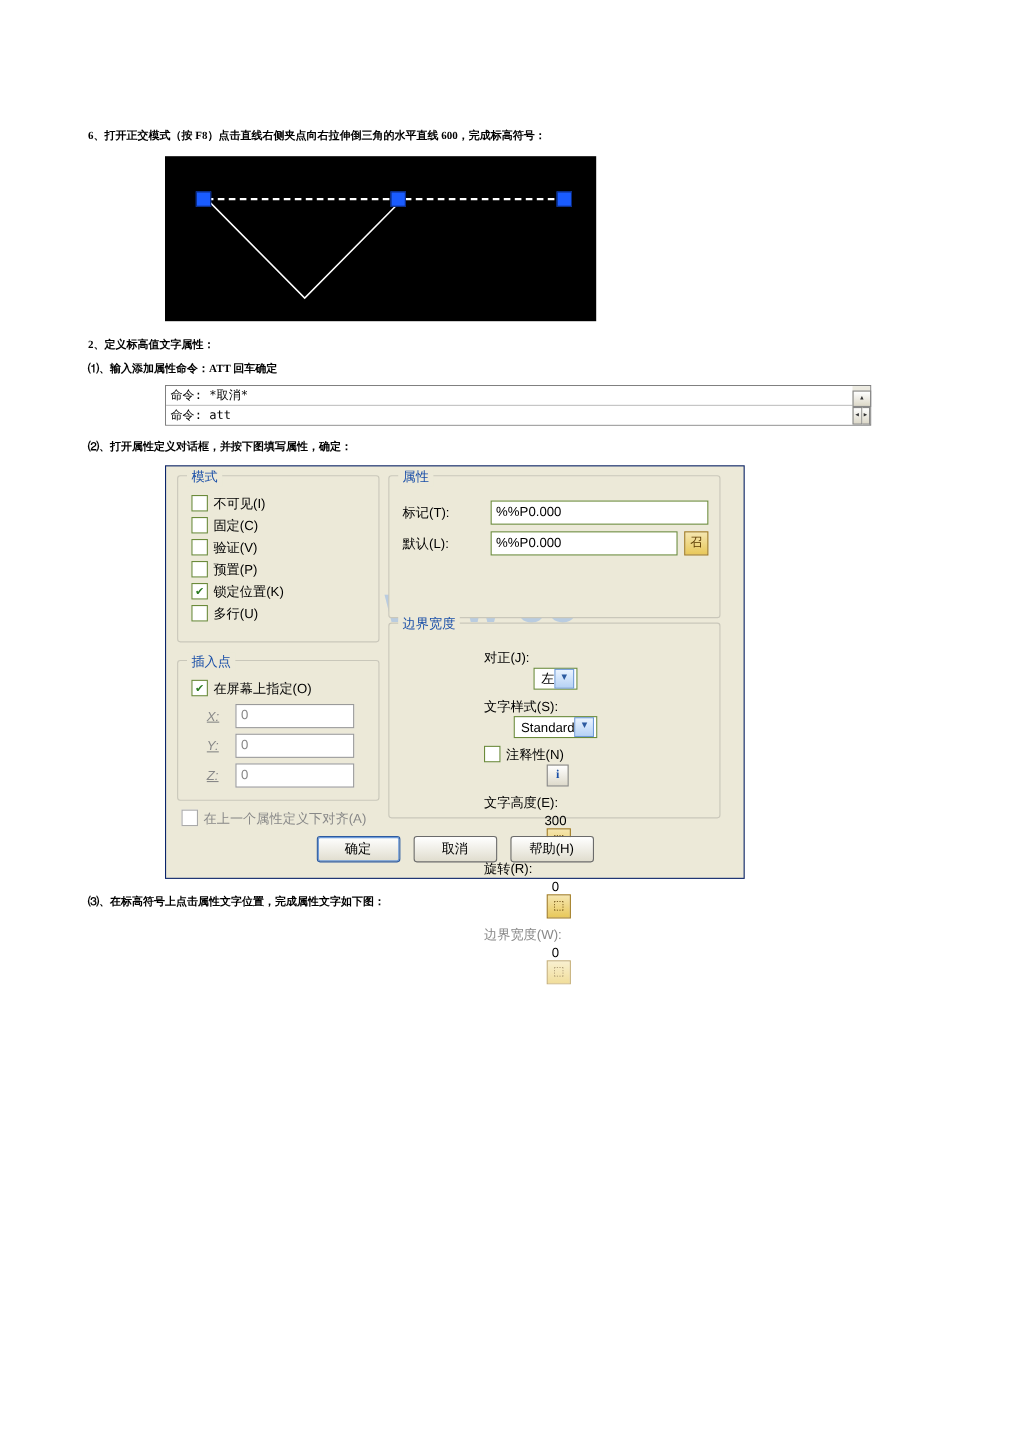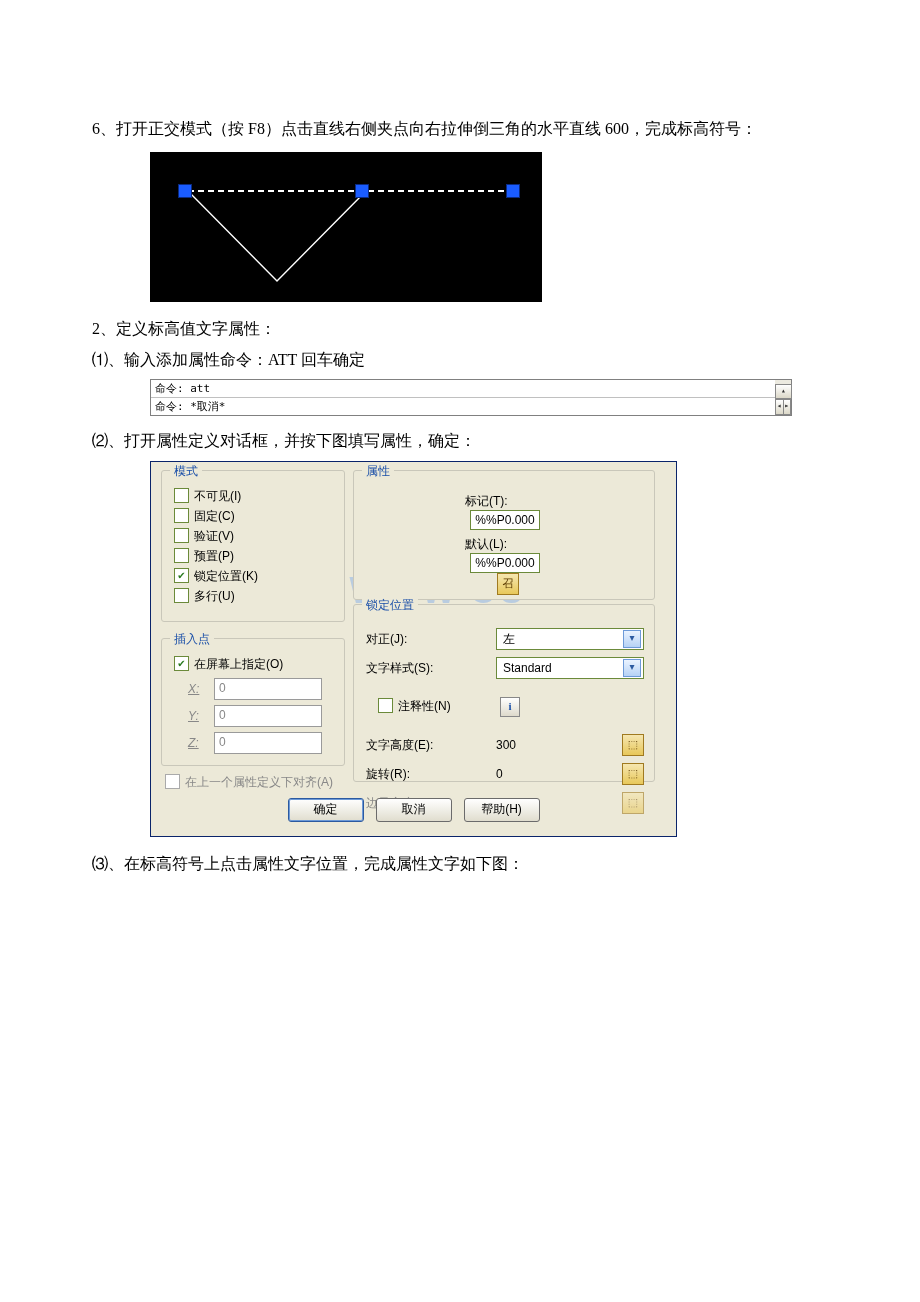--- a/index.html
+++ b/index.html
@@ -11,21 +11,22 @@
     color: #000;
     width: 920px;
   }
   .page {
     padding: 110px 60px 60px 60px;
   }
   .body-text {
     margin: 6px 0;
     line-height: 1.6;
     text-indent: 2em;
-    font-size: 16px;
+    font-size: 10px;
+    font-weight: bold;
   }
 
   
   .cad-fig {
     margin: 10px 0 14px 90px;
     width: 392px;
     height: 150px;
     background: #000;
     position: relative;
   }
@@ -221,21 +222,20 @@
     padding: 2px 4px;
     height: 16px;
     margin-right: 12px;
     font-size: 12px;
   }
 
   .attr-rows { padding: 16px 10px 6px 12px; }
   .attr-row {
     display: flex; align-items: center;
     margin: 6px 0;
-    flex-direction: column;
   }
   .attr-row .lab {
     width: 80px;
     color: #000;
   }
   .attr-row .ip {
     flex: 1;
     border: 1px solid #6b8a3a;
     background: #fff;
     padding: 2px 4px;
@@ -281,20 +281,21 @@
     font-size: 11px;
     color: #1a4fa8;
     font-family: serif;
     font-weight: bold;
   }
 
   .text-rows { padding: 16px 10px 6px 12px; }
   .text-row {
     display: flex; align-items: center;
     margin: 7px 0;
+    flex-direction: column;
   }
   .text-row .lab { width: 130px; }
   .text-row .lab.disabled { color:#888; }
 
   .dlg-bottom {
     position: absolute;
     left: 14px; right: 28px; bottom: 42px;
   }
   .dlg-buttons {
     position: absolute;
@@ -334,22 +335,22 @@
     </div>
     <div class="grip" style="top:32px; left:28px;"></div>
     <div class="grip" style="top:32px; left:205px;"></div>
     <div class="grip" style="top:32px; right:22px;"></div>
   </div>
 
   <p class="body-text">2、定义标高值文字属性：</p>
   <p class="body-text">⑴、输入添加属性命令：ATT 回车确定</p>
 
   <div class="cmd-wrap">
+    <div class="cmd-row">命令: *取消*</div>
     <div class="cmd-row">命令: att</div>
-    <div class="cmd-row">命令: *取消*</div>
     <div class="cmd-scroll">
       <div class="sb" style="height:13px">▴</div>
       <div class="btns">
         <div class="sb">◂</div>
         <div class="sb" style="border-left:none">▸</div>
       </div>
     </div>
   </div>
 
   <p class="body-text">⑵、打开属性定义对话框，并按下图填写属性，确定：</p>
@@ -420,39 +421,39 @@
           </div>
           <div class="attr-row">
             <span class="lab">默认(L):</span>
             <div class="ip">%%P0.000</div>
             <div class="pick-btn">召</div>
           </div>
         </div>
       </div>
 
       <div class="group grp-text">
-        <div class="legend">锁定位置</div>
+        <div class="legend">边界宽度</div>
         <div class="text-rows">
           <div class="text-row">
             <span class="lab">对正(J):</span>
             <div class="sel">
                 <span>左</span>
                 <span class="arrow">▾</span>
               </div>
           </div>
           <div class="text-row">
             <span class="lab">文字样式(S):</span>
             <div class="sel">
                 <span>Standard</span>
                 <span class="arrow">▾</span>
               </div>
           </div>
           <div class="text-row">
             <span class="lab">
-              <span class="chk-row" style="margin:12px">
+              <span class="chk-row" style="margin:0">
                   <span class="box"></span>
                   <span>注释性(N)</span>
                 </span>
             </span>
             <div class="info-btn">i</div>
           </div>
           <div class="text-row">
             <span class="lab">文字高度(E):</span>
             <div class="ip" style="flex:1">300</div>
             <div class="pick-btn">⬚</div>

